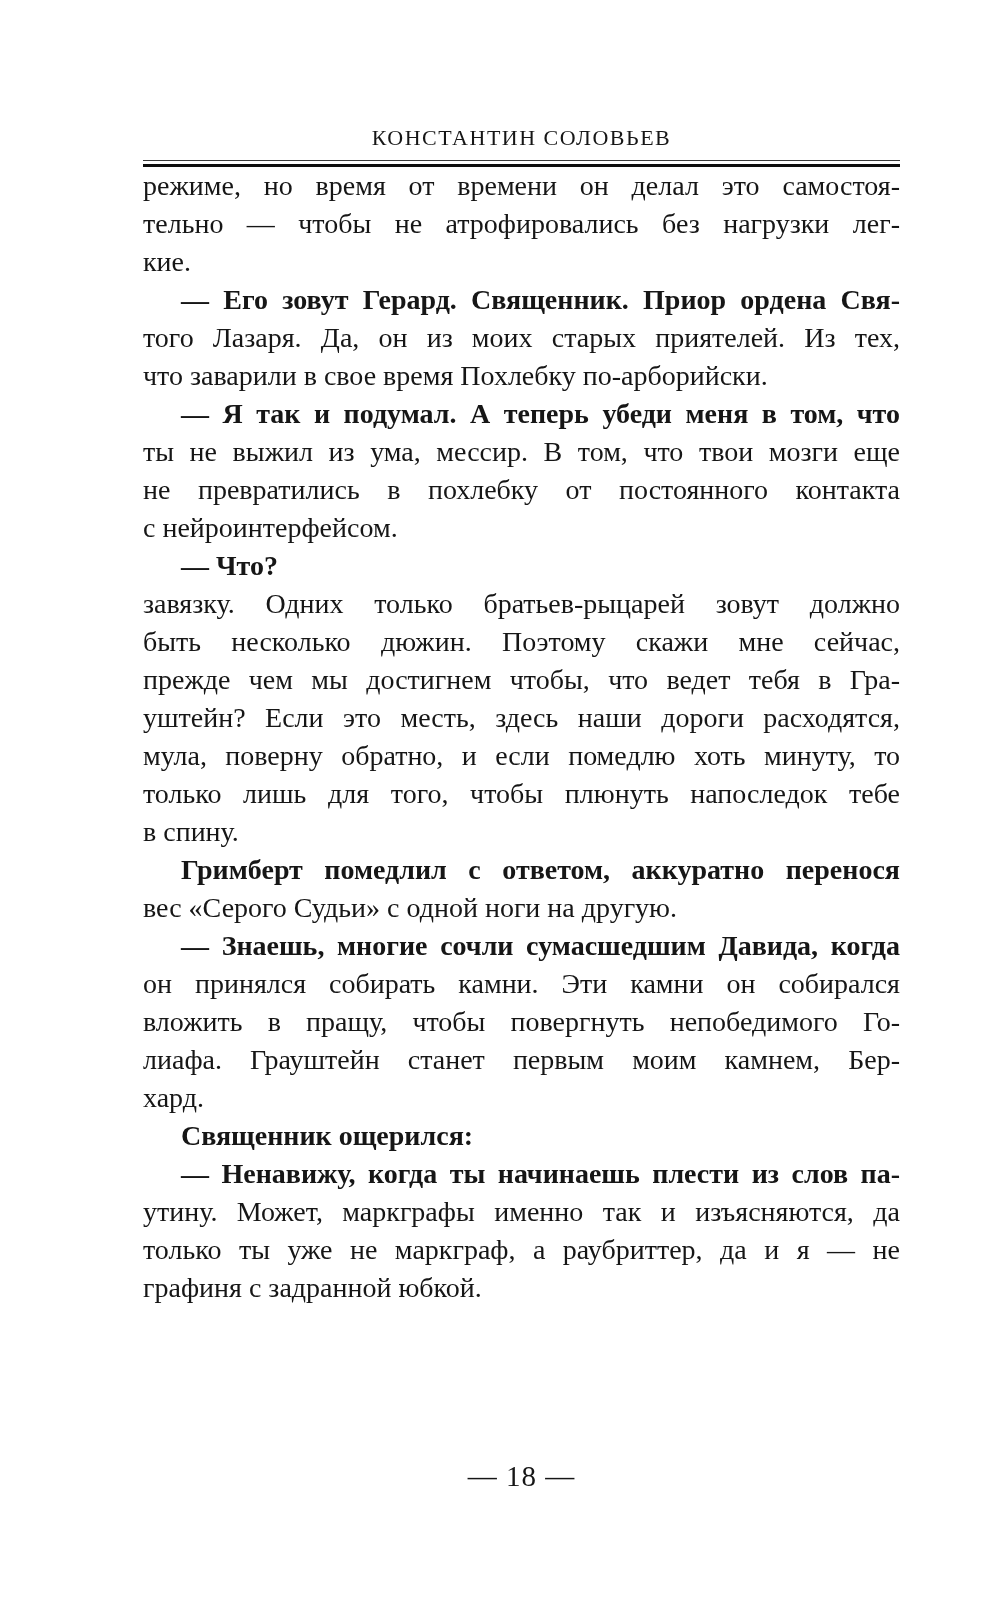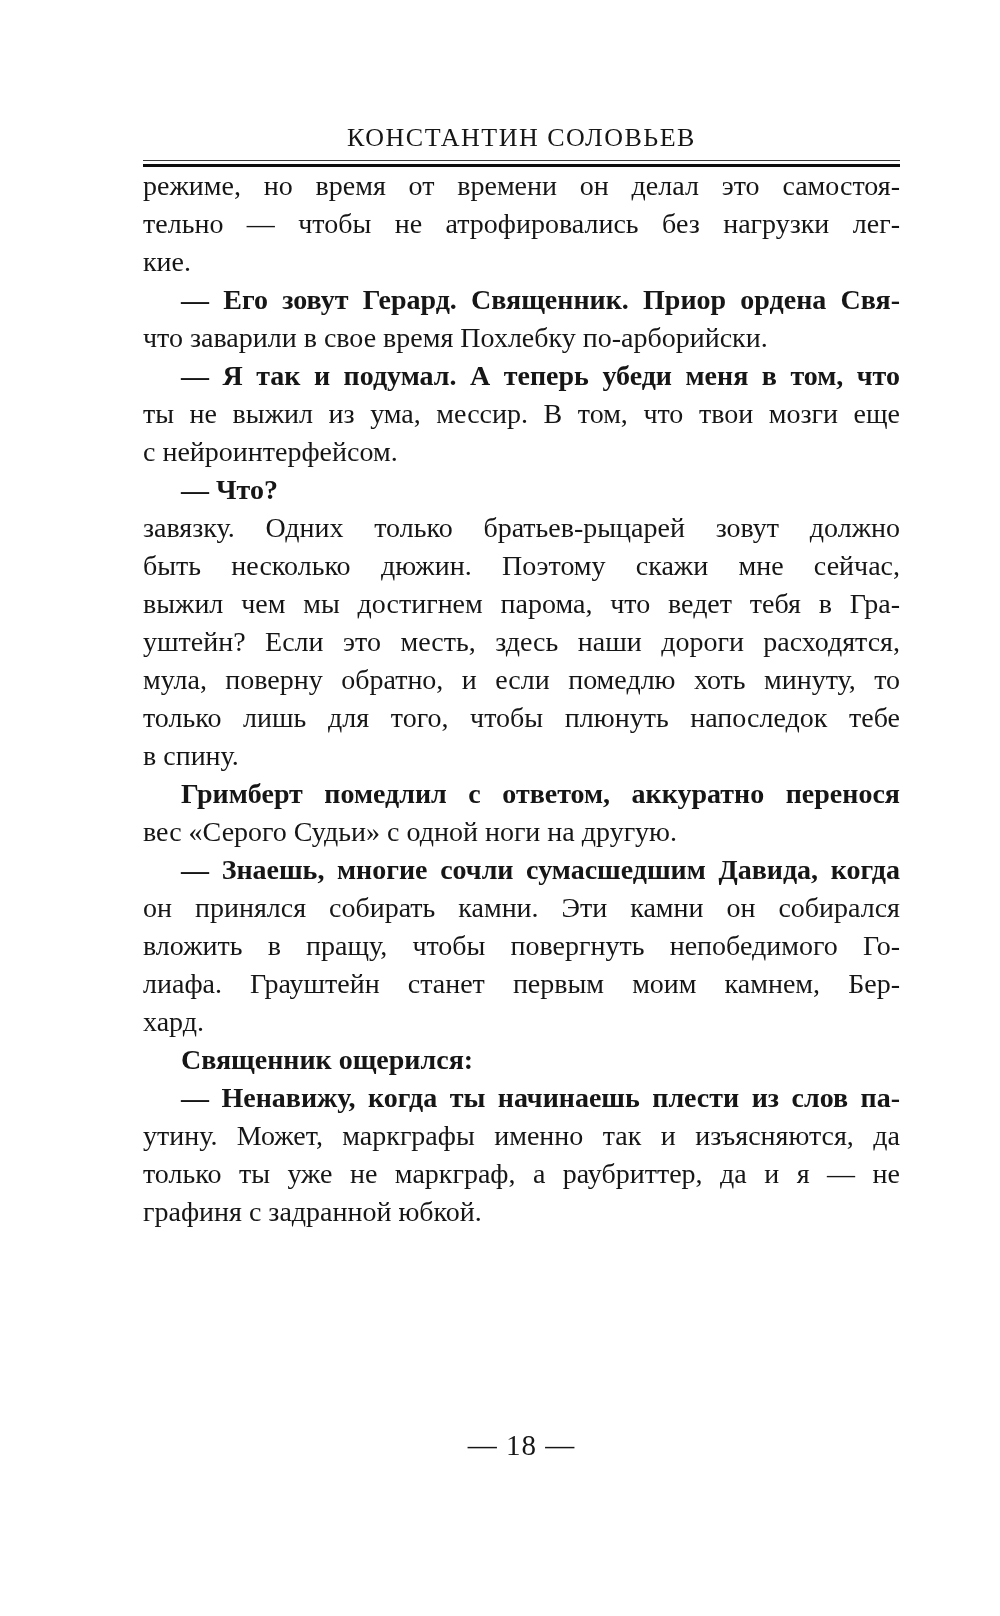--- a/index.html
+++ b/index.html
@@ -22,21 +22,21 @@
     top: 0;
     width: 757px;
   }
 
   .running-header {
     padding-top: 123px;
   }
 
   .author {
     text-align: center;
-    font-size: 26px;
+    font-size: 22px;
     line-height: 30px;
     letter-spacing: 1.5px;
     white-space: nowrap;
   }
 
   .double-rule {
     margin-top: 7px;
     height: 3px;
     border-top: 1px solid #3a3a3a;
     border-bottom: 3px solid #0d0d0d;
@@ -62,21 +62,21 @@
     -moz-text-align-last: left;
   }
 
   .paragraph.indent .line.first {
     padding-left: 38px;
     font-weight: bold;
   }
 
   .page-number {
     position: absolute;
-    top: 1428px;
+    top: 1459px;
     left: 143px;
     width: 757px;
     text-align: center;
     font-size: 29px;
     line-height: 34px;
     letter-spacing: 1px;
   }
 </style>
 </head>
 <body>
@@ -88,34 +88,36 @@
       <div class="double-rule"></div>
     </div>
     <div class="body-text">
         <div class="paragraph">
           <div class="line first">режиме, но время от времени он делал это самостоя-</div>
           <div class="line">тельно — чтобы не атрофировались без нагрузки лег-</div>
           <div class="line last">кие.</div>
         </div>
         <div class="paragraph indent">
           <div class="line first">— Его зовут Герард. Священник. Приор ордена Свя-</div>
+          <div class="line">того Лазаря. Да, он из моих старых приятелей. Из тех,</div>
           <div class="line last">что заварили в свое время Похлебку по-арборийски.</div>
         </div>
         <div class="paragraph indent">
           <div class="line first">— Я так и подумал. А теперь убеди меня в том, что</div>
           <div class="line">ты не выжил из ума, мессир. В том, что твои мозги еще</div>
+          <div class="line">не превратились в похлебку от постоянного контакта</div>
           <div class="line last">с нейроинтерфейсом.</div>
         </div>
         <div class="paragraph indent">
           <div class="line first last">— Что?</div>
         </div>
         <div class="paragraph indent">
           <div class="line">завязку. Одних только братьев-рыцарей зовут должно</div>
           <div class="line">быть несколько дюжин. Поэтому скажи мне сейчас,</div>
-          <div class="line">выжил чем мы достигнем парома, что ведет тебя в Гра-</div>
+          <div class="line">прежде чем мы достигнем чтобы, что ведет тебя в Гра-</div>
           <div class="line">уштейн? Если это месть, здесь наши дороги расходятся,</div>
           <div class="line">мула, поверну обратно, и если помедлю хоть минуту, то</div>
           <div class="line">только лишь для того, чтобы плюнуть напоследок тебе</div>
           <div class="line last">в спину.</div>
         </div>
         <div class="paragraph indent">
           <div class="line first">Гримберт помедлил с ответом, аккуратно перенося</div>
           <div class="line last">вес «Серого Судьи» с одной ноги на другую.</div>
         </div>
         <div class="paragraph indent">

